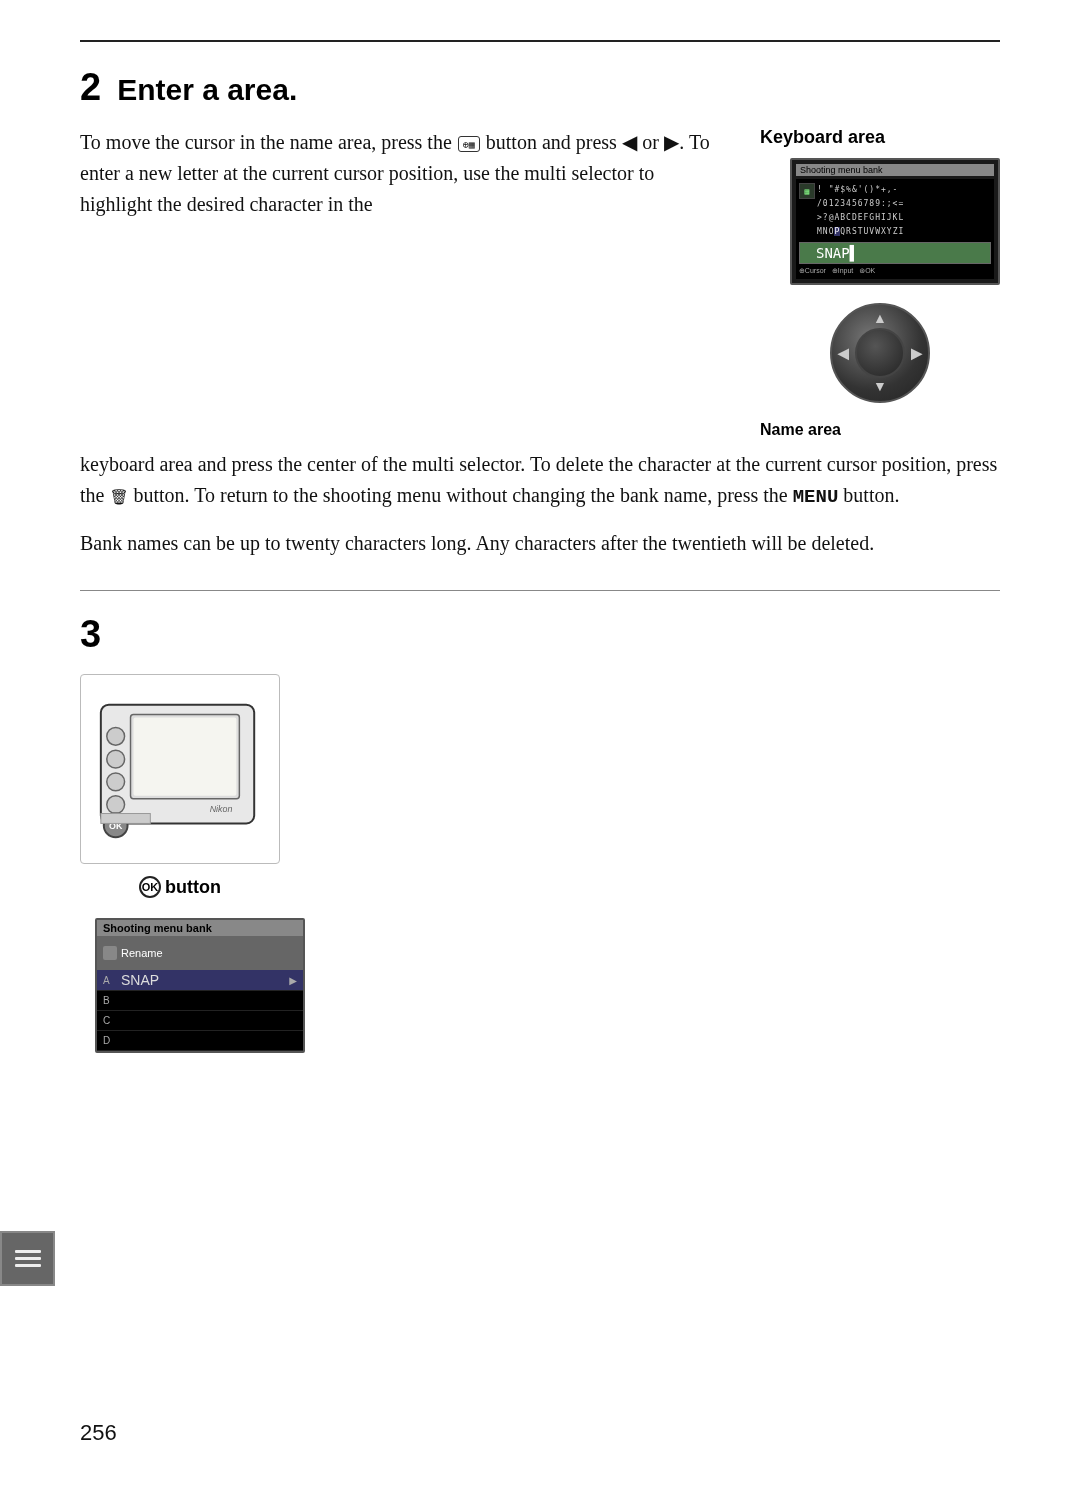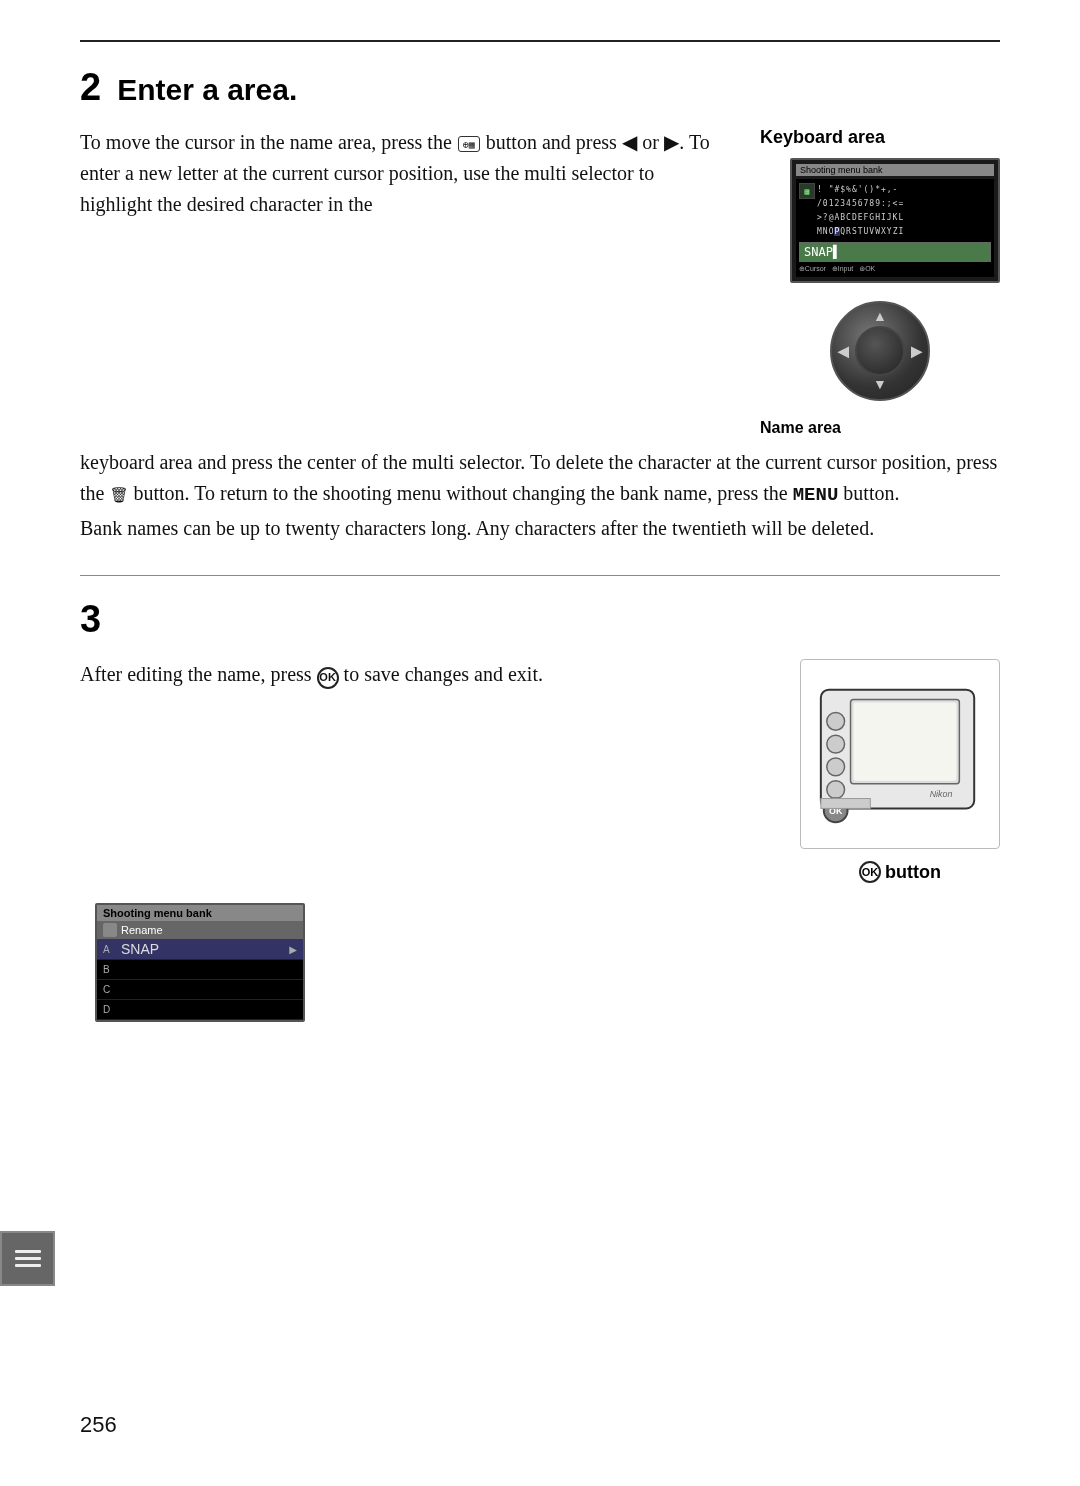--- a/index.html
+++ b/index.html
@@ -93,23 +93,23 @@
       color: #ccc;
       font-size: 8px;
       font-family: monospace;
       letter-spacing: 1px;
       line-height: 14px;
     }
 
     .kb-name-input {
       background: #4a7a4a;
       color: #fff;
-      font-size: 12px;
+      font-size: 14px;
       font-family: monospace;
-      padding: 2px 4px;
+      padding: 2px 16px;
       margin-top: 3px;
       border: 1px solid #666;
       width: 100%;
     }
 
     .kb-footer {
       color: #aaa;
       font-size: 7px;
       font-family: Arial, sans-serif;
       margin-top: 3px;
@@ -160,21 +160,21 @@
     }
     .dial-arrow.top { top: 6px; left: 50%; transform: translateX(-50%); }
     .dial-arrow.bottom { bottom: 6px; left: 50%; transform: translateX(-50%); }
     .dial-arrow.left { left: 6px; top: 50%; transform: translateY(-50%); }
     .dial-arrow.right { right: 6px; top: 50%; transform: translateY(-50%); }
 
     .full-text {
       font-size: 20px;
       line-height: 1.55;
       color: #111;
-      margin-bottom: 3px;
+      margin-bottom: 16px;
     }
 
     .menu-bold {
       font-weight: bold;
       font-family: 'Courier New', monospace;
       font-size: 19px;
     }
 
     .bank-names-text {
       font-size: 20px;
@@ -230,21 +230,21 @@
       font-family: Arial, sans-serif;
       font-weight: bold;
       padding: 2px 6px;
     }
 
     .menu-item-bar {
       background: #666;
       color: #fff;
       font-size: 11px;
       font-family: Arial, sans-serif;
-      padding: 2px 6px;
+      padding: 10px 6px;
       display: flex;
       align-items: center;
       gap: 4px;
     }
 
     .menu-item-bar .icon-box {
       width: 14px;
       height: 14px;
       background: #888;
       display: inline-block;
@@ -307,21 +307,21 @@
 
     .tab-line {
       width: 26px;
       height: 3px;
       background: #eee;
       border-radius: 1px;
     }
 
     .page-number {
       position: absolute;
-      bottom: 48px;
+      bottom: 40px;
       left: 80px;
       font-size: 22px;
       font-family: Arial, sans-serif;
       color: #111;
     }
 
     .divider {
       border: none;
       border-top: 1.5px solid #888;
       margin: 20px 0 22px 0;
@@ -418,25 +418,20 @@
 
 <hr class="divider">
 
 <div>
   <div class="section-header">
     <span class="section-number">3</span>
   </div>
 
   <div class="section3-content">
 
-    <div class="text-block">
-      <p>
-        After editing the name, press <span class="ok-circle">OK</span> to save changes and exit.
-      </p>
-    </div>
 
     <div style="display:flex; flex-direction:column; align-items:center; gap:6px;">
 
       <svg width="200" height="190" viewBox="0 0 200 190" style="border:1px solid #bbb; background:#fff; border-radius:4px;">
 
         <rect x="20" y="30" width="155" height="120" rx="8" ry="8" fill="#e8e8e8" stroke="#333" stroke-width="2"></rect>
 
         <rect x="50" y="40" width="110" height="85" rx="3" ry="3" fill="#ddd" stroke="#666" stroke-width="1.5"></rect>
         <rect x="53" y="43" width="104" height="79" rx="2" ry="2" fill="#f5f5f0"></rect>
 

